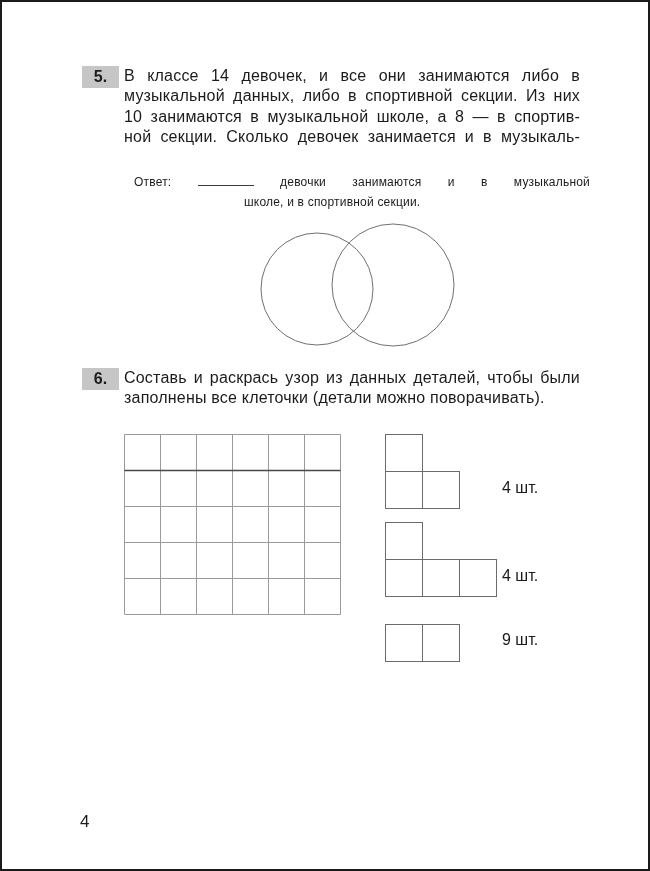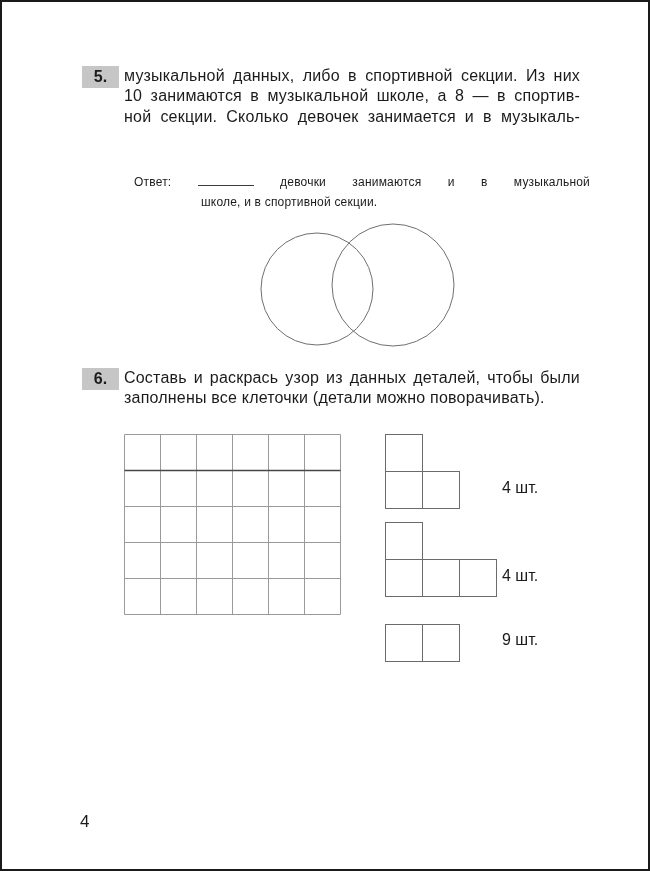--- a/index.html
+++ b/index.html
@@ -49,40 +49,41 @@
     letter-spacing: 0.2px;
   }
   .answer-line1 { text-align: justify; text-align-last: justify; }
   .answer-blank {
     display: inline-block;
     width: 56px;
     height: 2px;
     border-bottom: 1px solid #3c3c3c;
     vertical-align: baseline;
   }
-  .answer-line2 { margin-left: 67px; }
+  .answer-line2 { margin-left: 110px; }
   .venn { position: absolute; left: 253px; top: 220px; }
   .grid { position: absolute; left: 122px; top: 432px; }
   .piece { position: absolute; left: 383px; }
   #piece0 { top: 432px; }
   #piece1 { top: 520px; }
   #piece2 { top: 622px; }
   .piece-label { position: absolute; left: 500px; font-size: 16px; }
   #plabel0 { top: 477px; }
   #plabel1 { top: 565px; }
   #plabel2 { top: 629px; }
   .pagenum { position: absolute; left: 78px; top: 810px; font-size: 17px; }
 </style>
 </head>
 <body>
 
 <div class="page">
 
   <div class="numbox" id="num5" style="background: rgb(198, 198, 198);">5.</div>
   <div class="ptext" id="text5">
+      <div class="jline">В классе 14 девочек, и все они занимаются либо в</div>
       <div class="jline">музыкальной данных, либо в спортивной секции. Из них</div>
       <div class="jline">10 занимаются в музыкальной школе, а 8 — в спортив-</div>
       <div class="jline">ной секции. Сколько девочек занимается и в музыкаль-</div>
     </div>
 
   <div class="answer">
     <div class="answer-line1">
       <span>Ответ:</span>
       <span class="answer-blank"></span>
       <span>девочки занимаются и в музыкальной</span>

